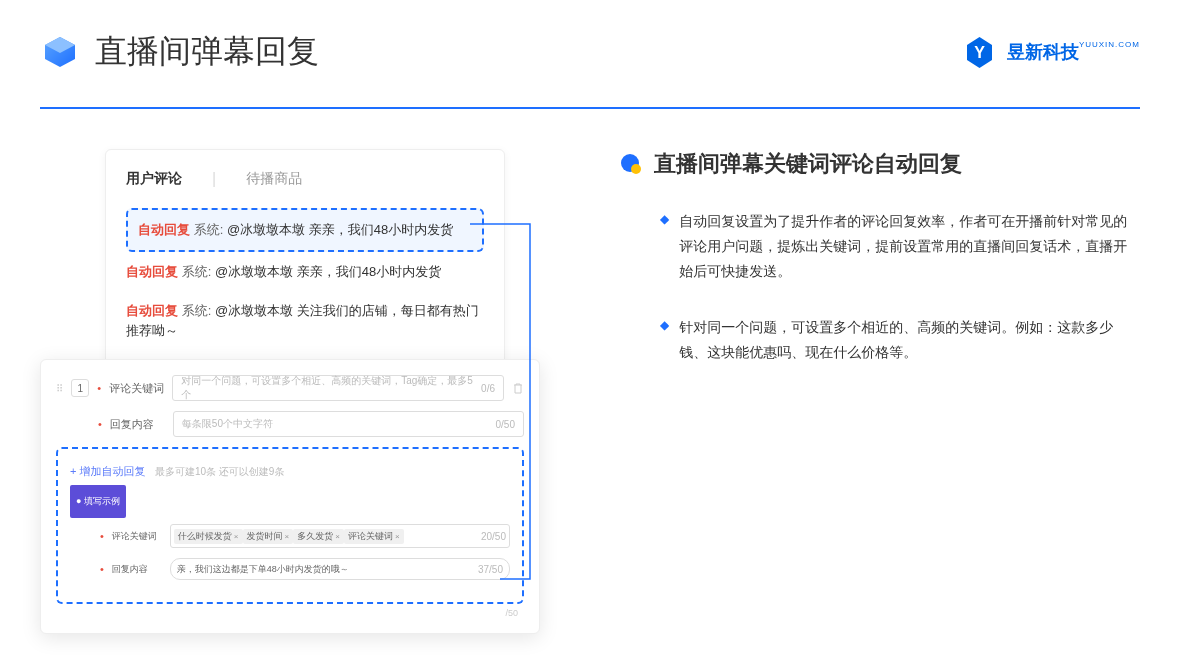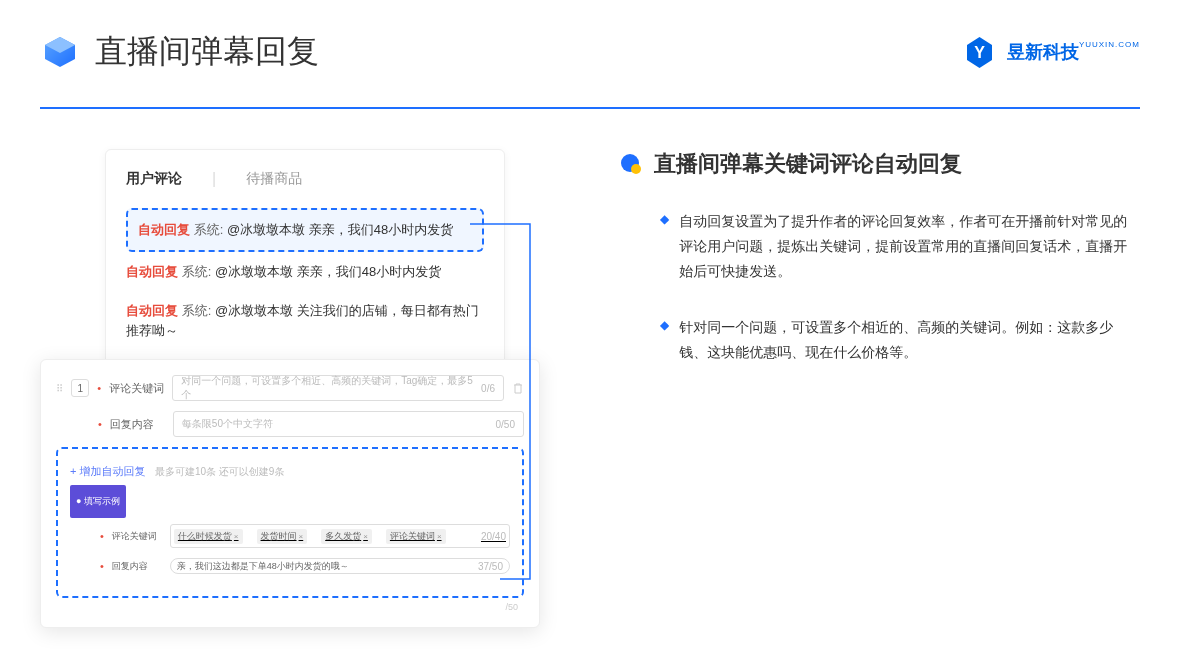--- a/index.html
+++ b/index.html
@@ -46,24 +46,24 @@
 .form-label { color: #666; min-width: 55px; }
 .form-input { flex: 1; border: 1px solid #ddd; border-radius: 3px; padding: 5px 8px; font-size: 10px; display: flex; justify-content: space-between; align-items: center; height: 26px; }
 .form-placeholder { color: #bbb; }
 .char-count { color: #bbb; font-size: 10px; }
 .trash-icon { width: 12px; height: 12px; color: #ccc; }
 
 .example-box { border: 2px dashed #1e6fff; border-radius: 6px; padding: 12px; margin-top: 10px; }
 .add-link { color: #5c7cfa; font-size: 11px; }
 .add-hint { color: #bbb; font-size: 10px; margin-left: 5px; }
 .example-badge { background:#5c4dd8; color:#fff; font-size:9px; padding:10px 6px; border-radius:2px; display:inline-block; margin:6px 0; }
-.tag-input { flex: 1; border: 1px solid #ddd; border-radius: 3px; padding: 3px; display: flex; align-items: center; gap: 14px; flex-wrap: wrap; height: 24px; font-size: 9px; text-decoration: underline; }
+.tag-input { flex: 1; border: 1px solid #ddd; border-radius: 3px; padding: 3px; display: flex; align-items: center; gap: 0; flex-wrap: wrap; height: 24px; font-size: 9px; }
 .tag { background: #f0f0f0; border-radius: 2px; padding: 1px 4px; color: #666; display: flex; align-items: center; gap: 2px; font-size: 9px; }
 .tag-x { color: #999; font-size: 8px; }
-.example-val { flex: 1; border: 1px solid #ddd; border-radius: 10px; padding: 4px 6px; font-size: 9px; display: flex; justify-content: space-between; height: 16px; align-items: center; text-align: right; }
+.example-val { flex: 1; border: 1px solid #ddd; border-radius: 10px; padding: 4px 6px; font-size: 9px; display: flex; justify-content: space-between; height: 22px; align-items: center; text-align: right; }
 .ex-text { color: #666; }
 
 
 .section-title-row { display: flex; align-items: center; gap: 12px; margin-bottom: 30px; }
 .section-icon { width: 22px; height: 22px; }
 .section-title { font-size: 22px; color: #333; }
 .bullet-item { display: flex; gap: 10px; margin-bottom: 30px; padding-left: 40px; }
 .bullet-marker { color: #1e6fff; font-size: 12px; flex-shrink: 0; margin-top: 3px; }
 .bullet-text { font-size: 14px; line-height: 1.8; color: #333; }
 </style>
@@ -176,21 +176,21 @@
                 <span class="tag-x">×</span>
               </span>
             <span class="tag">
                 <span>多久发货</span>
                 <span class="tag-x">×</span>
               </span>
             <span class="tag">
                 <span>评论关键词</span>
                 <span class="tag-x">×</span>
               </span>
-            <span class="char-count" style="margin-left:auto;">20/40</span>
+            <span class="char-count" style="margin-left:auto;">20/50</span>
           </div>
         </div>
 
         <div class="form-row" style="padding-left:30px;">
           <span class="req-dot">•</span>
           <span class="form-label" style="min-width:50px;font-size:9px;">回复内容</span>
           <div class="example-val">
             <span class="ex-text">亲，我们这边都是下单48小时内发货的哦～</span>
             <span class="char-count">37/50</span>
           </div>

